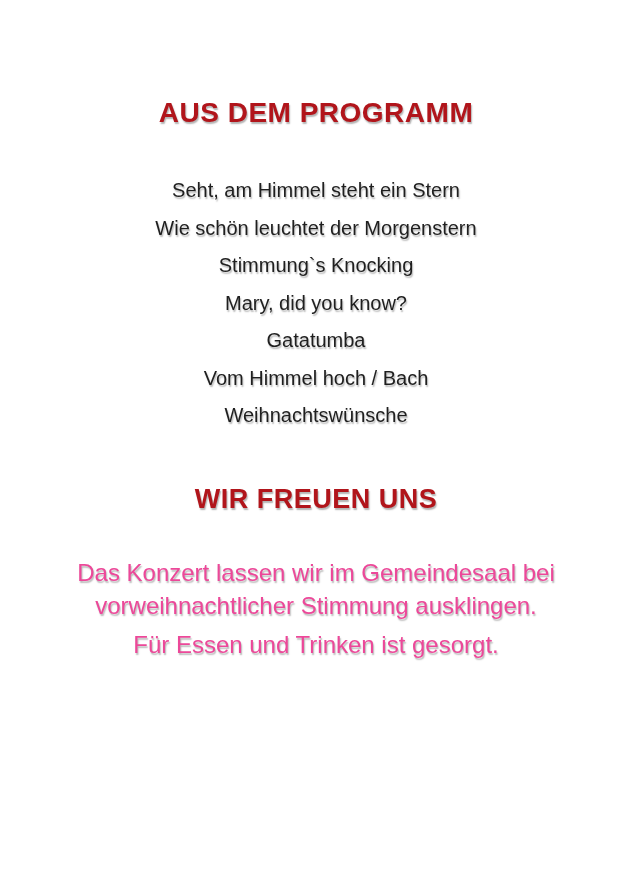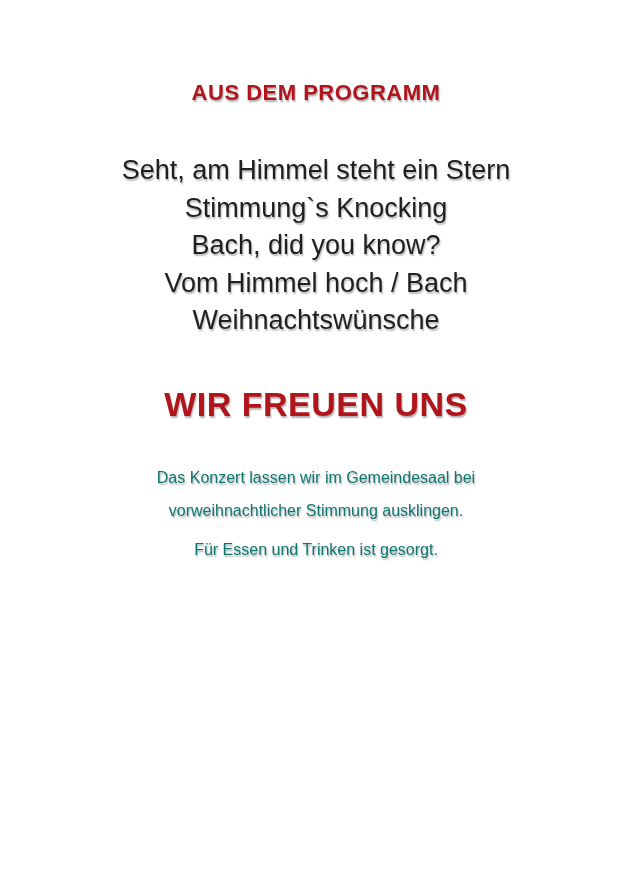--- a/index.html
+++ b/index.html
@@ -13,76 +13,78 @@
     font-family: "Liberation Sans", sans-serif;
     overflow: hidden;
   }
   .page {
     width: 632px;
     height: 886px;
     box-sizing: border-box;
     text-align: center;
   }
   .program-title {
-    margin-top: 76px;
-    font-size: 22px;
+    margin-top: 96px;
+    font-size: 28px;
     line-height: 34px;
     font-weight: 700;
     letter-spacing: 0.5px;
     color: #b1151b;
     text-shadow: 1px 1.5px 1.5px rgba(0,0,0,0.30);
   }
   .song-list {
     margin-top: 42px;
   }
   .song-item {
-    font-size: 27px;
+    font-size: 20px;
     line-height: 37.5px;
     font-weight: 400;
     color: #1f1f1f;
     text-shadow: 1px 1.5px 1.5px rgba(0,0,0,0.28);
   }
   .closing-heading {
     margin-top: 44px;
-    font-size: 34px;
+    font-size: 27px;
     line-height: 40px;
     font-weight: 700;
     letter-spacing: 0.5px;
     color: #b1151b;
     text-shadow: 1px 1.5px 1.5px rgba(0,0,0,0.30);
   }
   .footer {
     margin-top: 37px;
   }
   .footer-paragraph {
     margin: 0 auto;
     max-width: 540px;
-    font-size: 16px;
+    font-size: 24px;
     line-height: 33px;
     font-weight: 400;
-    color: #0f766e;
+    color: #ec4899;
     text-shadow: 1px 1.5px 1.5px rgba(0,0,0,0.28);
     white-space: pre-line;
   }
   .footer-paragraph + .footer-paragraph {
     margin-top: 6px;
     text-align: center;
   }
 </style>
 </head>
 <body>
 
 <div class="page">
 
   <div class="program-title">AUS DEM PROGRAMM</div>
 
   <div class="song-list">
     <div class="song-item">Seht, am Himmel steht ein Stern</div>
+    <div class="song-item">Wie schön leuchtet der Morgenstern</div>
     <div class="song-item">Stimmung`s Knocking</div>
-    <div class="song-item">Bach, did you know?</div>
+    <div class="song-item">Mary, did you know?</div>
+    <div class="song-item">Gatatumba</div>
     <div class="song-item">Vom Himmel hoch / Bach</div>
     <div class="song-item">Weihnachtswünsche</div>
   </div>
 
   <div class="closing-heading">
     <div>WIR FREUEN UNS</div>
   </div>
 
   <div class="footer">
     <p class="footer-paragraph">Das Konzert lassen wir im Gemeindesaal bei

